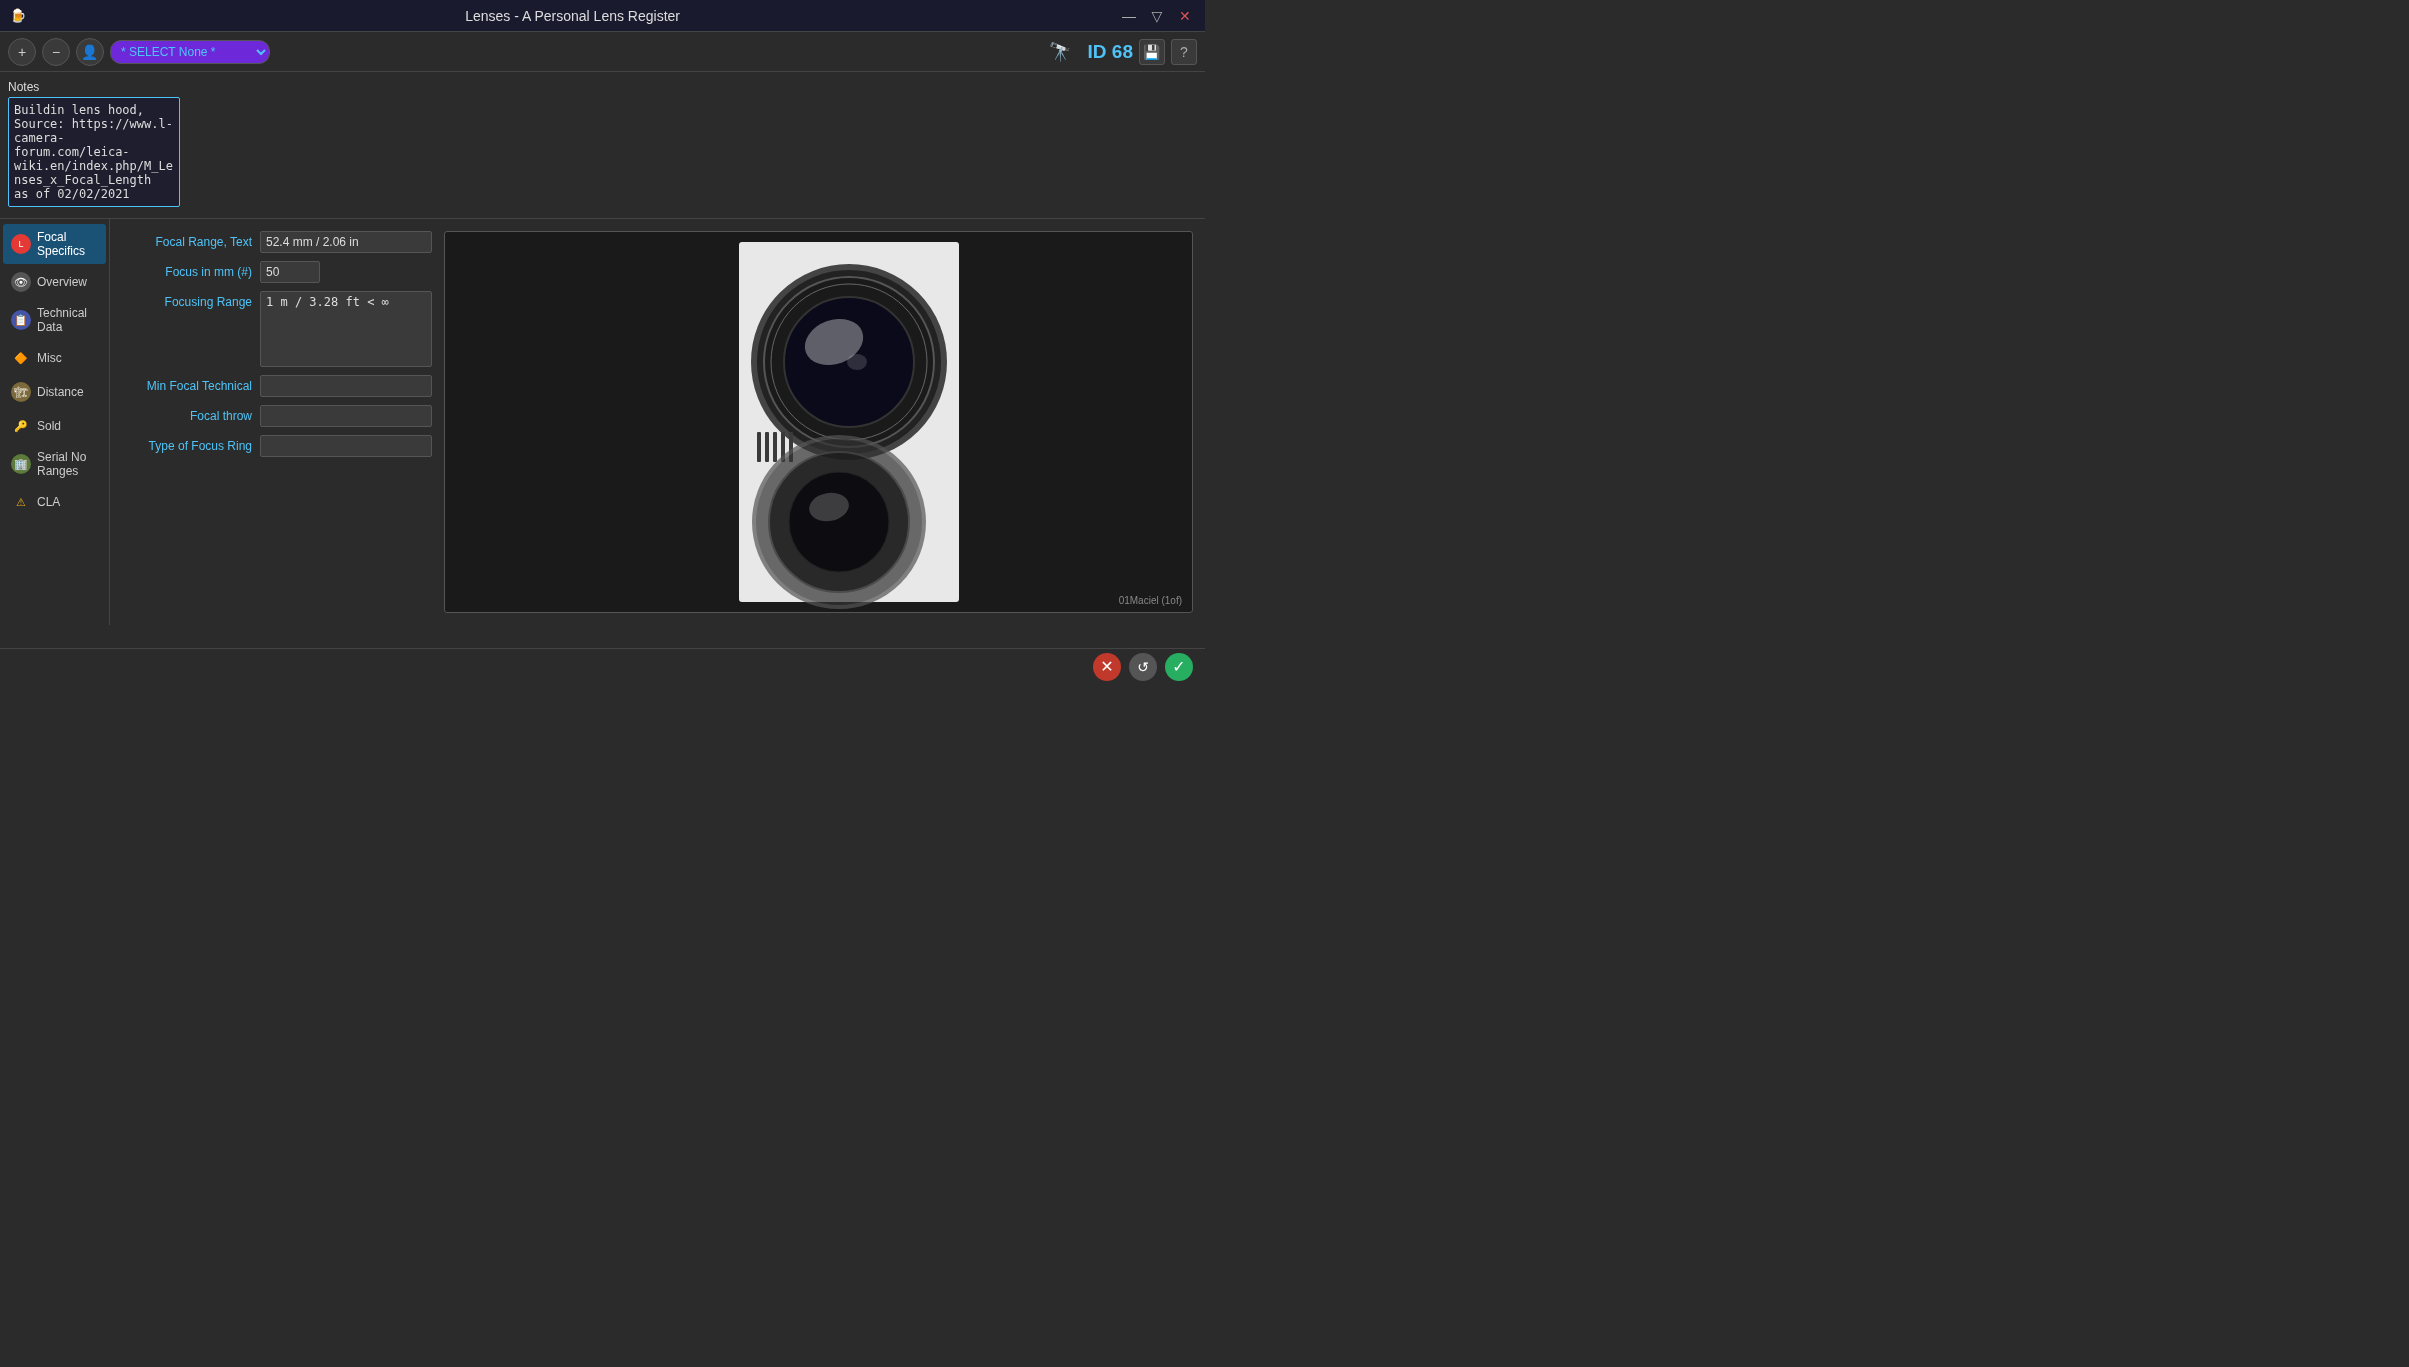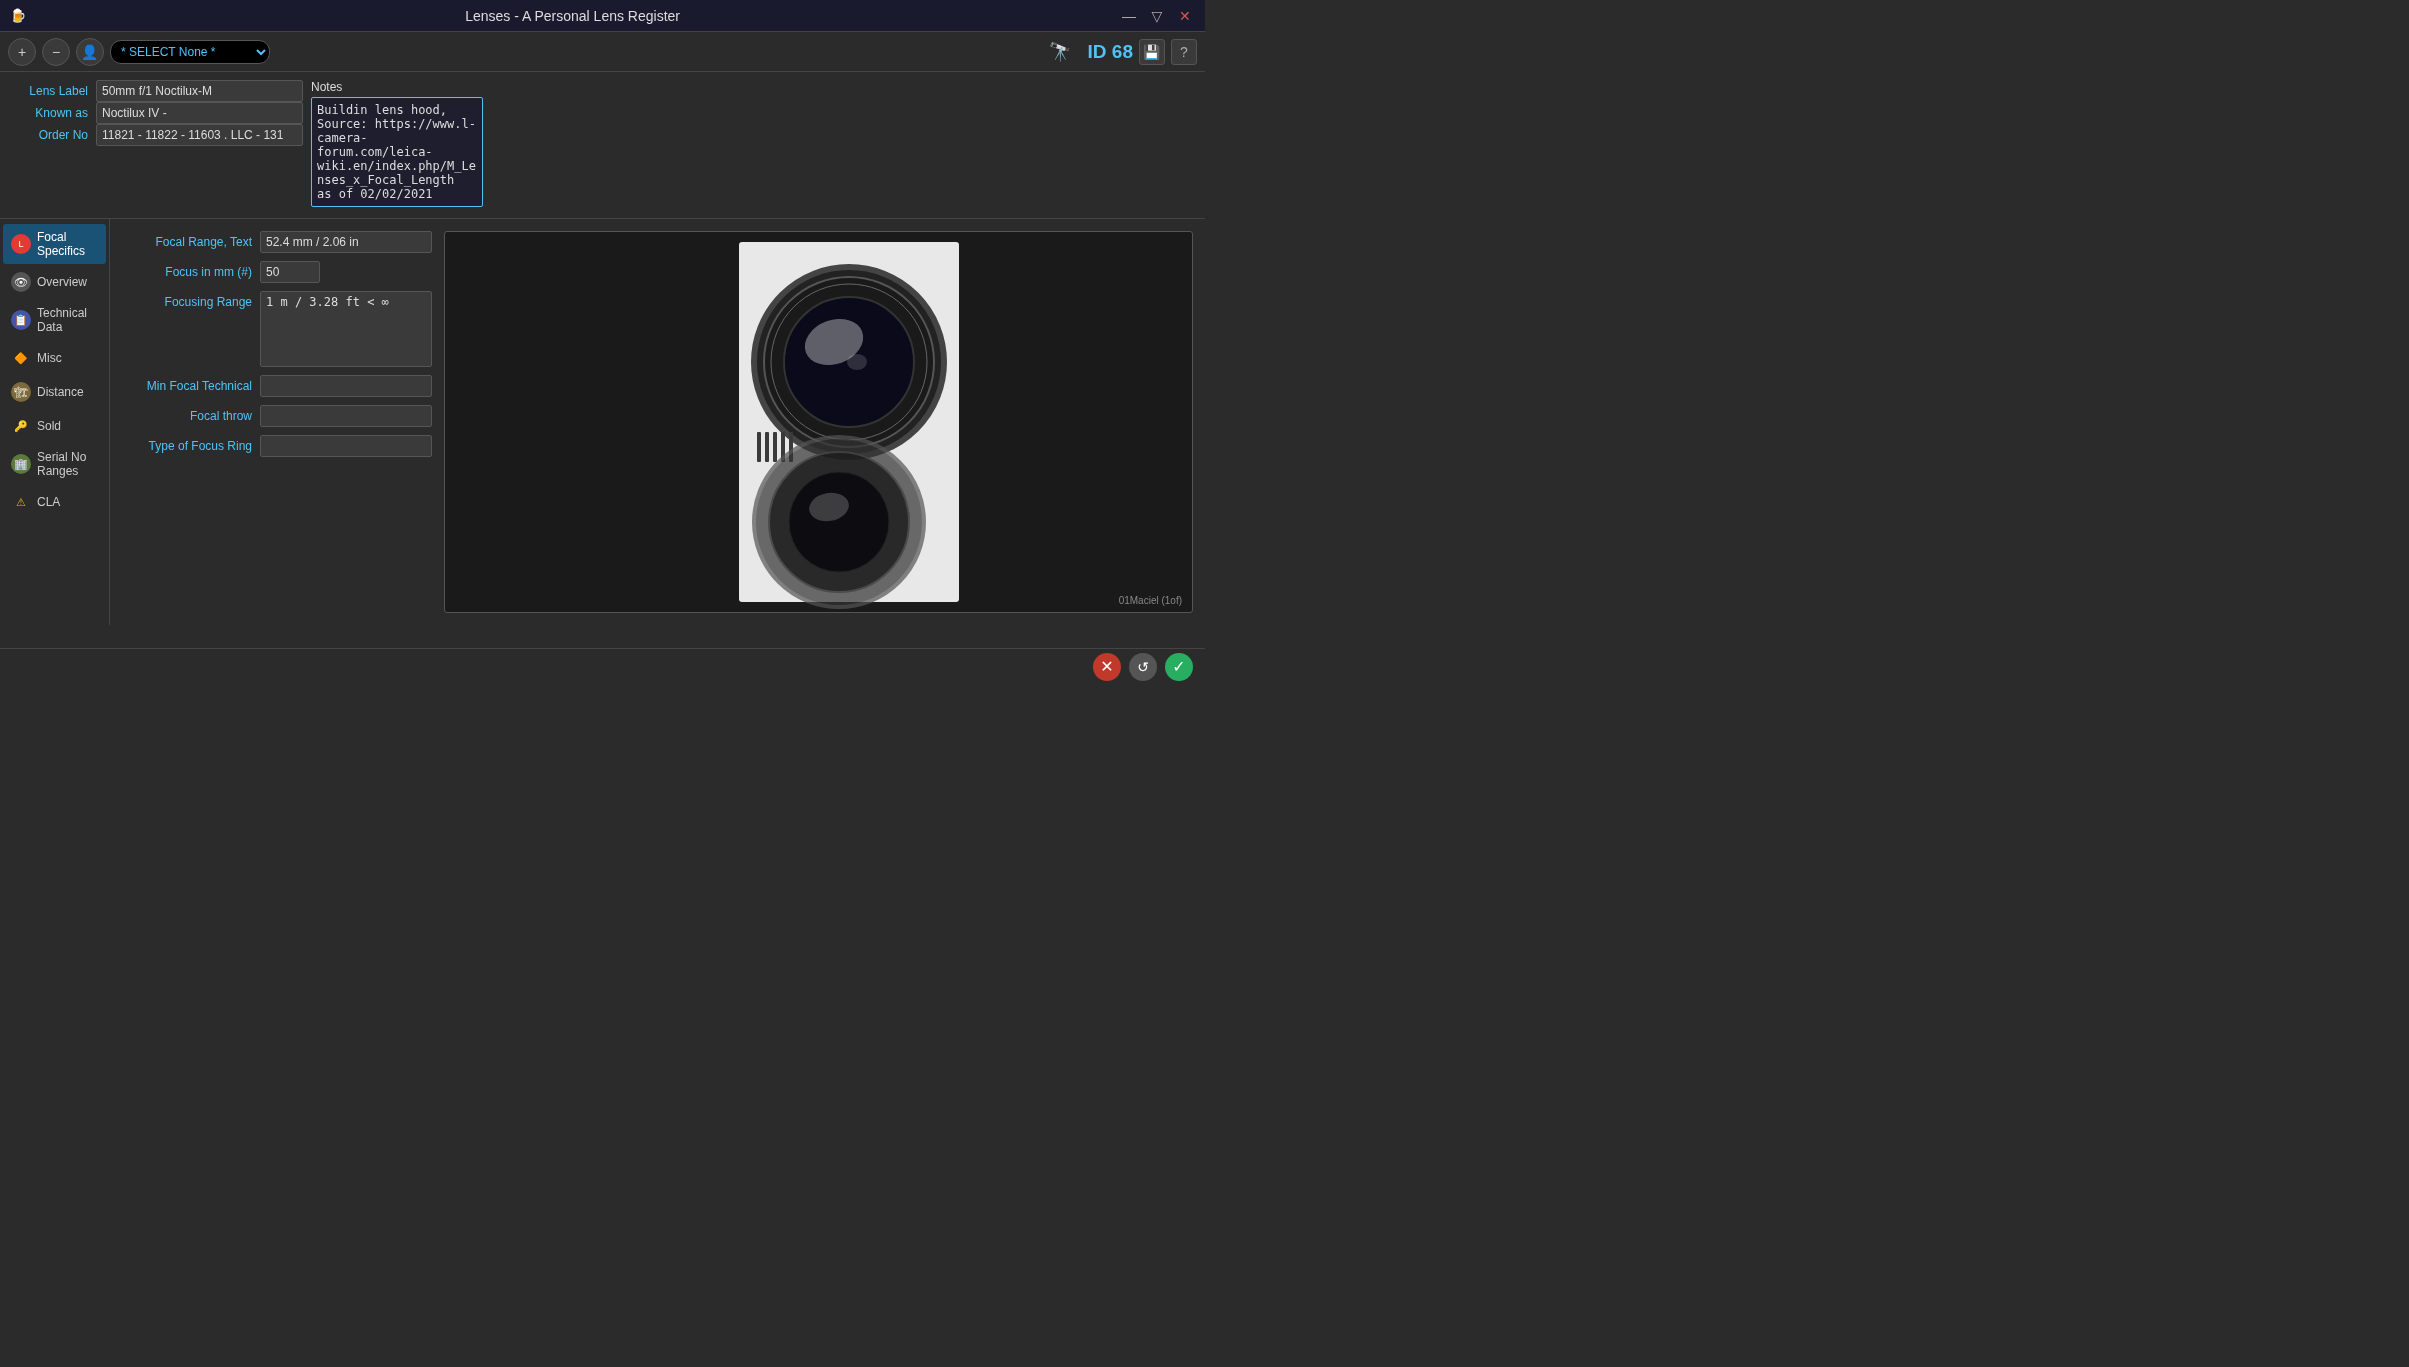--- a/index.html
+++ b/index.html
@@ -68,21 +68,21 @@
       border: 1px solid #555;
       background: #3a3a3a;
       color: #ccc;
       cursor: pointer;
       display: flex;
       align-items: center;
       justify-content: center;
       font-size: 14px;
     }
     .select-dropdown {
-      background: #000000;
+      background: #6d28d9;
       border: 1px solid #555;
       color: #4fc3f7;
       padding: 3px 6px;
       font-size: 12px;
       border-radius: 11px;
       width: 160px;
       cursor: pointer;
     }
     .toolbar-spacer { flex: 1; }
     .toolbar-binoculars {
@@ -375,34 +375,20 @@
   <div class="toolbar-id">
     <span>ID</span>&nbsp;<span>68</span>
   </div>
   <div class="toolbar-right-btns">
     <div class="toolbar-icon-btn">💾</div>
     <div class="toolbar-icon-btn">?</div>
   </div>
 </div>
 
 <div class="top-section">
-  <div class="top-left">
-    <div class="form-row">
-      <span class="form-label">Lens Label</span>
-      <input class="form-input" type="text" value="50mm f/1 Noctilux-M" style="">
-    </div>
-    <div class="form-row">
-      <span class="form-label">Known as</span>
-      <input class="form-input" type="text" value="Noctilux IV -" style="">
-    </div>
-    <div class="form-row">
-      <span class="form-label">Order No</span>
-      <input class="form-input" type="text" value="11821 - 11822 - 11603 . LLC - 131" style="">
-    </div>
-  </div>
   <div class="top-right">
     <div class="notes-label">Notes</div>
     <textarea class="notes-textarea" style="">Buildin lens hood, Source: https://www.l-camera-forum.com/leica-wiki.en/index.php/M_Lenses_x_Focal_Length  as of 02/02/2021</textarea>
   </div>
 </div>
 
 <div class="content-area">
 
   <div class="sidebar">
     <div class="sidebar-item active">

